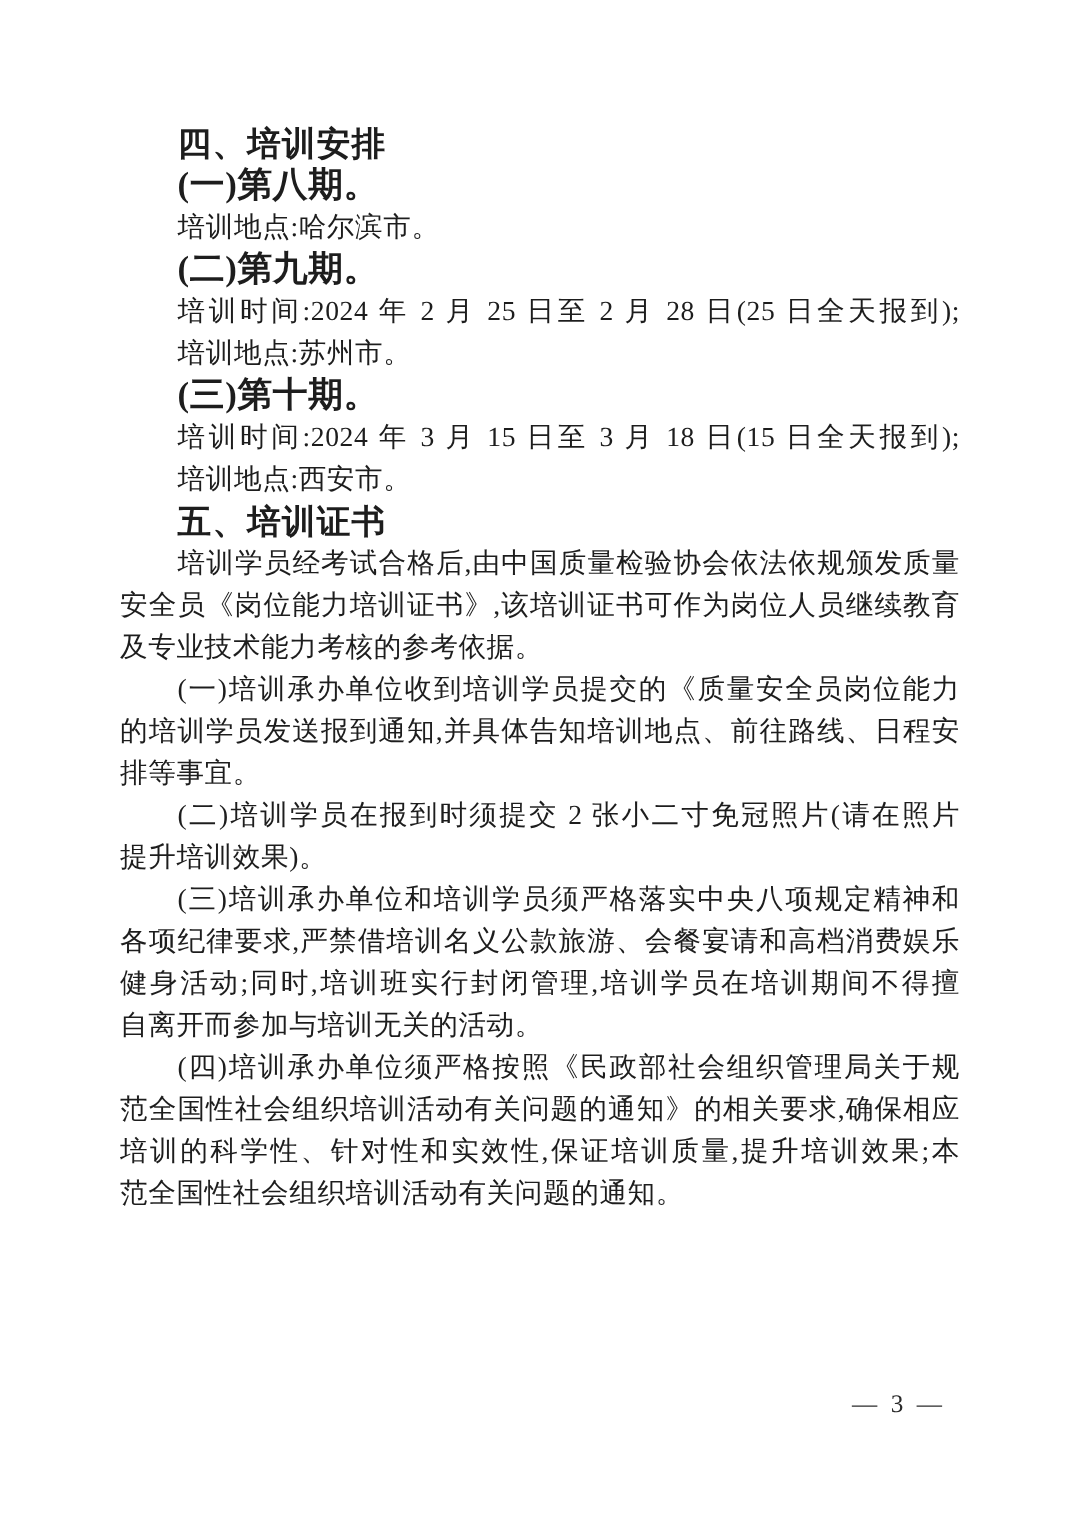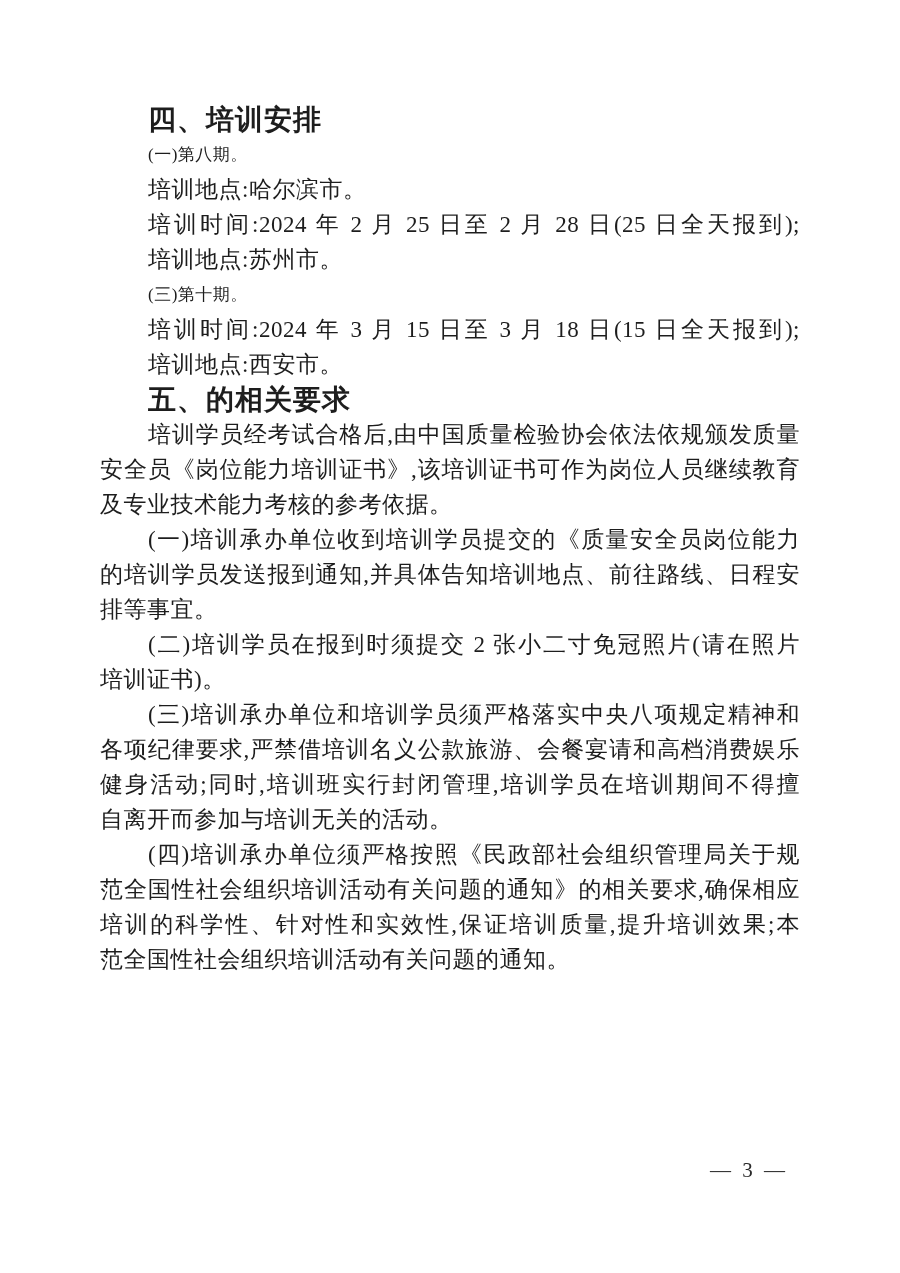--- a/index.html
+++ b/index.html
@@ -39,55 +39,56 @@
   .line.indent {
     text-indent: 48px;
   }
   .line.heading {
     font-family: "Liberation Sans", "DejaVu Sans", sans-serif;
     font-weight: bold;
     font-size: 28px;
     letter-spacing: 1px;
   }
   .line.subheading {
-    font-weight: normal;
-    font-size: 17px;
+    font-weight: bold;
+    font-size: 29px;
   }
   .page-number {
     position: absolute;
     top: 1158px;
     right: 112px;
     font-size: 21px;
     letter-spacing: 3px;
     color: #2a2a2a;
     font-family: "Liberation Serif", "DejaVu Serif", serif;
   }
 </style>
 </head>
 <body>
 
 <div class="page">
   <div class="content">
       <div class="line heading indent">四、培训安排</div>
       <div class="line subheading indent">(一)第八期。</div>
       <div class="line body indent">培训地点:哈尔滨市。</div>
+      <div class="line subheading indent">(二)第九期。</div>
       <div class="line body indent full">培训时间:2024 年 2 月 25 日至 2 月 28 日(25 日全天报到);</div>
       <div class="line body indent">培训地点:苏州市。</div>
       <div class="line subheading indent">(三)第十期。</div>
       <div class="line body indent full">培训时间:2024 年 3 月 15 日至 3 月 18 日(15 日全天报到);</div>
       <div class="line body indent">培训地点:西安市。</div>
-      <div class="line heading indent">五、的相关要求</div>
+      <div class="line heading indent">五、培训证书</div>
       <div class="line body indent full">培训学员经考试合格后,由中国质量检验协会依法依规颁发质量</div>
       <div class="line body full">安全员《岗位能力培训证书》,该培训证书可作为岗位人员继续教育</div>
       <div class="line body">及专业技术能力考核的参考依据。</div>
       <div class="line body indent full">(一)培训承办单位收到培训学员提交的《质量安全员岗位能力</div>
       <div class="line body full">的培训学员发送报到通知,并具体告知培训地点、前往路线、日程安</div>
       <div class="line body">排等事宜。</div>
       <div class="line body indent full">(二)培训学员在报到时须提交 2 张小二寸免冠照片(请在照片</div>
-      <div class="line body">培训证书)。</div>
+      <div class="line body">提升培训效果)。</div>
       <div class="line body indent full">(三)培训承办单位和培训学员须严格落实中央八项规定精神和</div>
       <div class="line body full">各项纪律要求,严禁借培训名义公款旅游、会餐宴请和高档消费娱乐</div>
       <div class="line body full">健身活动;同时,培训班实行封闭管理,培训学员在培训期间不得擅</div>
       <div class="line body">自离开而参加与培训无关的活动。</div>
       <div class="line body indent full">(四)培训承办单位须严格按照《民政部社会组织管理局关于规</div>
       <div class="line body full">范全国性社会组织培训活动有关问题的通知》的相关要求,确保相应</div>
       <div class="line body full">培训的科学性、针对性和实效性,保证培训质量,提升培训效果;本</div>
       <div class="line body">范全国性社会组织培训活动有关问题的通知。</div>
     </div>
   <div class="page-number">— 3 —</div>

